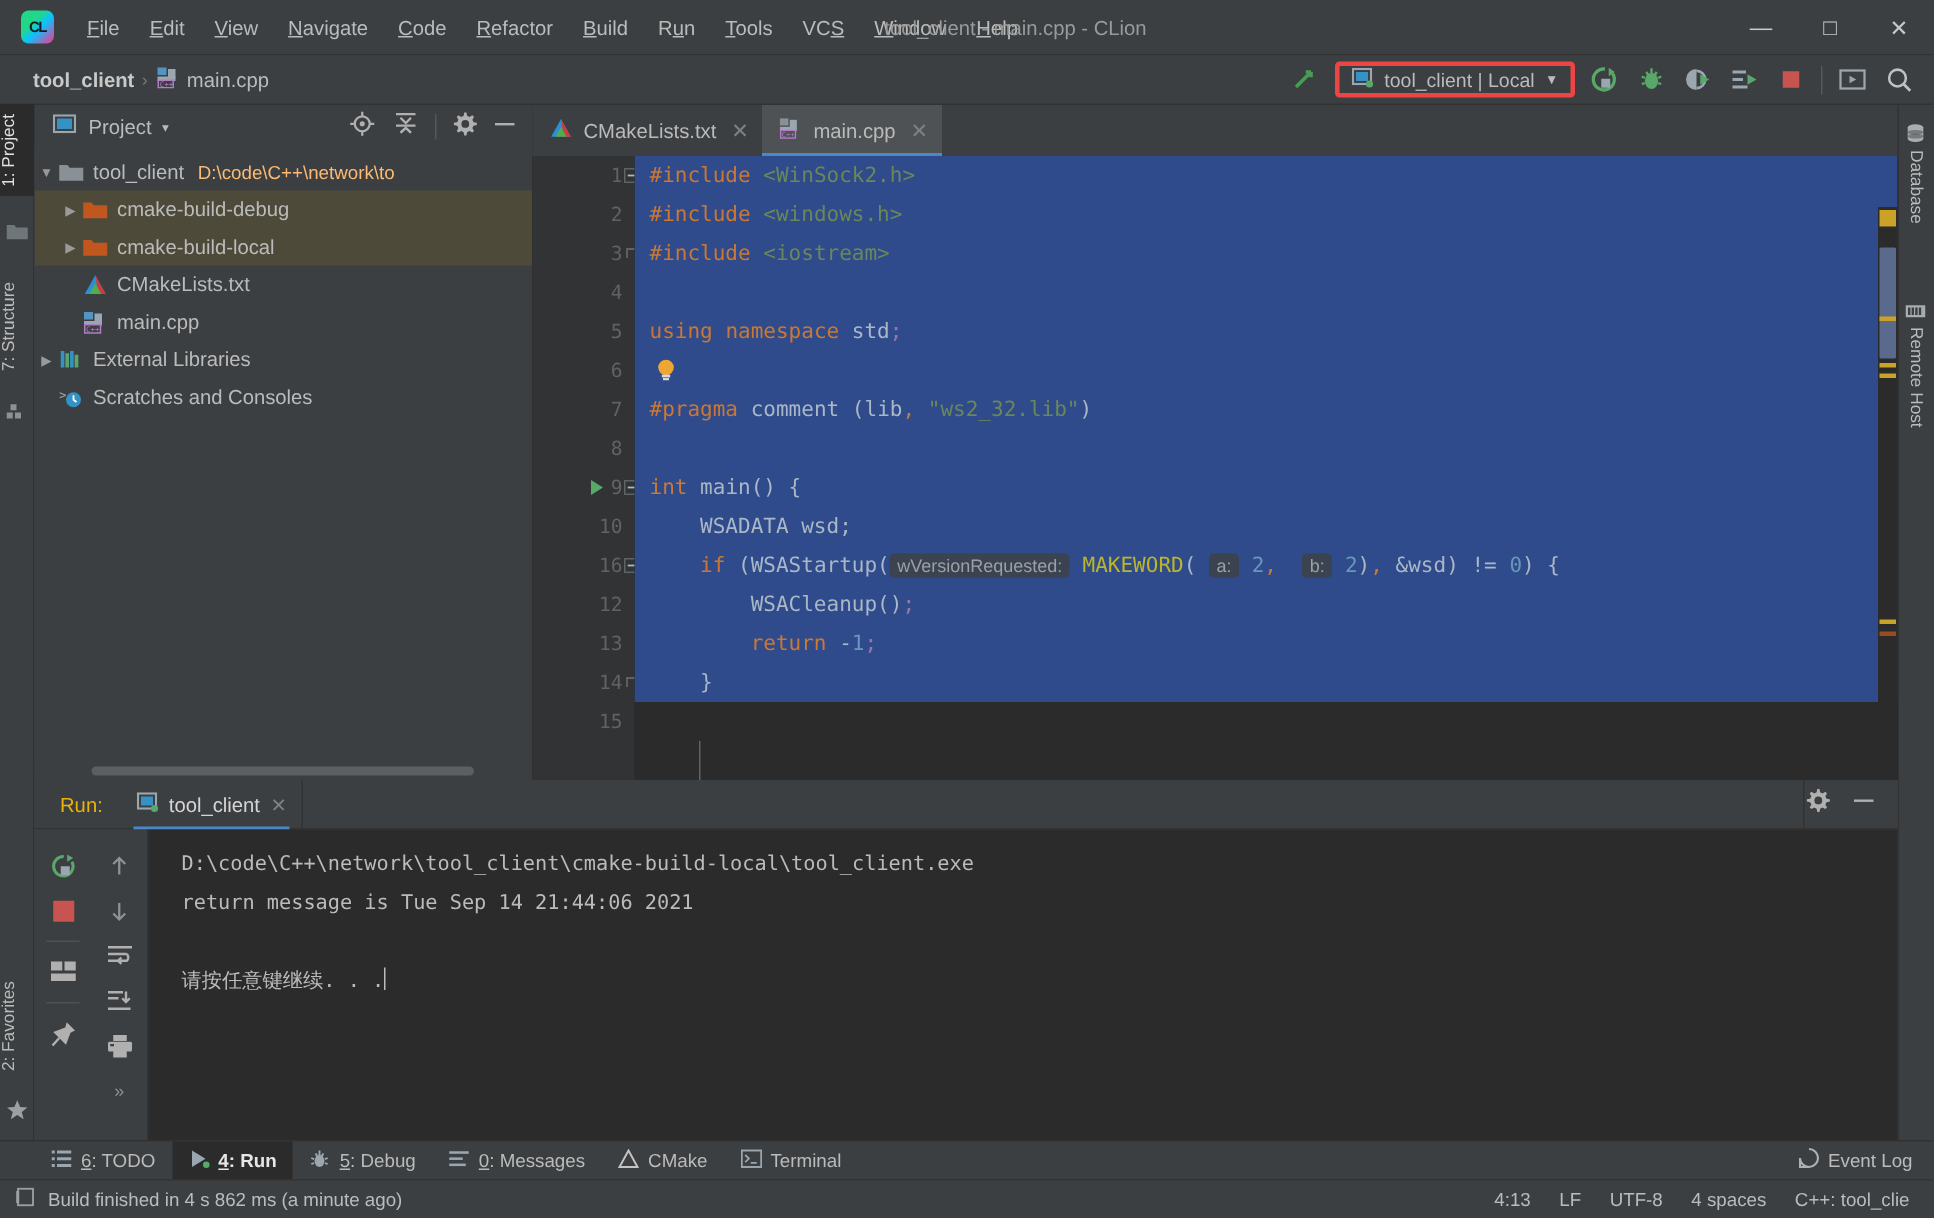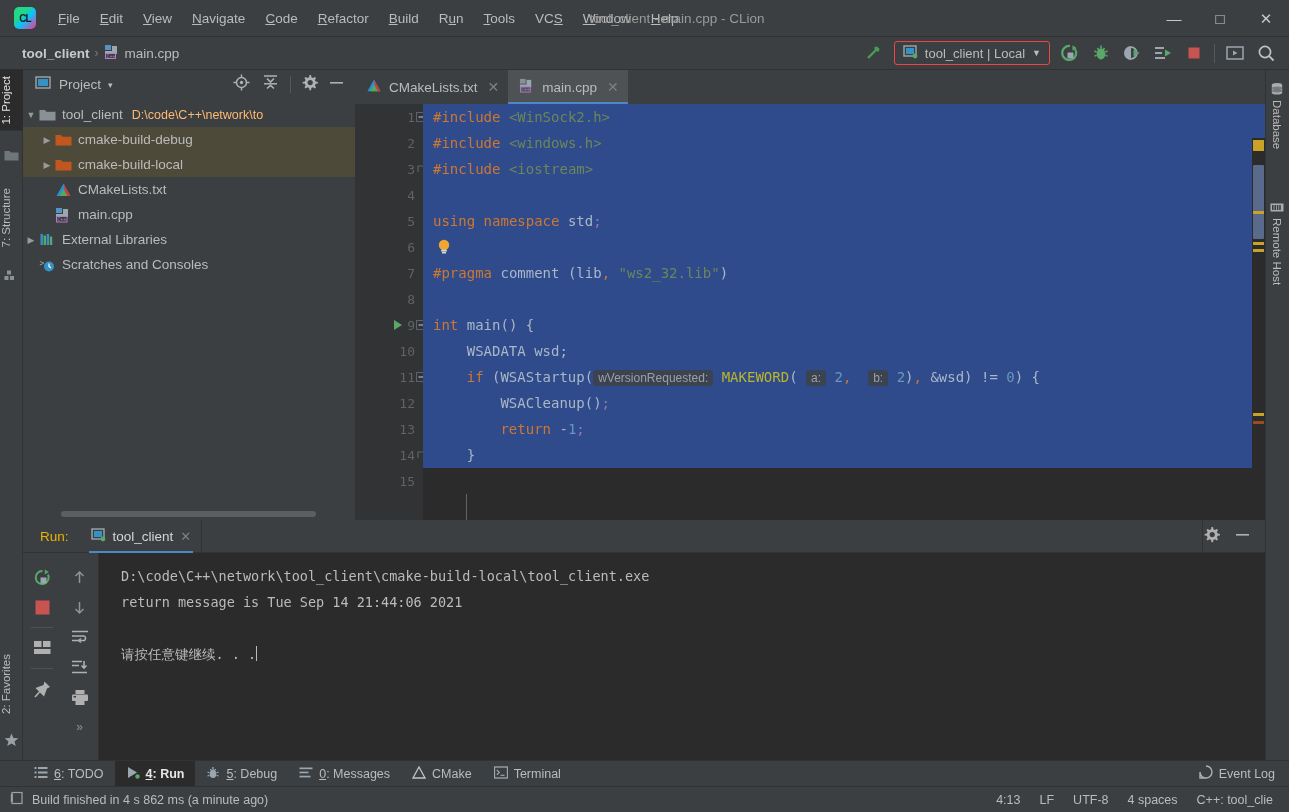--- a/index.html
+++ b/index.html
@@ -42,21 +42,21 @@
     border-bottom:1px solid #323232;
   }
   .crumbs { display:flex; align-items:center; padding-left:22px; gap:5px; font-size:13.5px; }
   .crumb { color:#bbbbbb; display:flex; align-items:center; gap:5px; }
   .crumb.bold { font-weight:bold; color:#c9c9c9; }
   .crumb-sep { color:#7a7a7a; font-size:12px; }
   .tb-right { margin-left:auto; display:flex; align-items:center; gap:9px; padding-right:12px; }
   .tb-ico { width:22px; height:22px; display:flex; align-items:center; justify-content:center; }
   .runcfg {
     display:flex; align-items:center; gap:7px; height:24px; padding:0 8px;
-    border:1px solid #ef4444; border-radius:3px; font-size:13px; color:#bbbbbb;
+    border:3px solid #ef4444; border-radius:3px; font-size:13px; color:#bbbbbb;
   }
   .tb-div { width:1px; height:19px; background:#555858; }
 
   
   .lstrip { position:absolute; left:0; top:70px; width:23px; bottom:52px; background:#3c3f41;
     border-right:1px solid #323232; }
   .vtab { position:absolute; left:0; width:23px; writing-mode:vertical-rl;
     transform:rotate(180deg); font-size:11.5px; color:#bbbbbb; text-align:center;
     padding:6px 0; white-space:nowrap; }
   .vtab.active { background:#2b2b2b; color:#e0e0e0; }
@@ -492,21 +492,21 @@
             <div class="gline">1</div>
             <div class="gline">2</div>
             <div class="gline">3</div>
             <div class="gline">4</div>
             <div class="gline">5</div>
             <div class="gline">6</div>
             <div class="gline">7</div>
             <div class="gline">8</div>
             <div class="gline">9</div>
             <div class="gline">10</div>
-            <div class="gline">11</div>
+            <div class="gline">16</div>
             <div class="gline">12</div>
             <div class="gline">13</div>
             <div class="gline">14</div>
             <div class="gline">15</div>
           </div>
 
         <div style="position:absolute;left:36px;top:208px;width:14px;height:26px;display:flex;align-items:center;justify-content:center">
           <svg width="10" height="12" viewBox="0 0 10 12">
               <path d="M1 1 L9 6 L1 11 Z" fill="#59a869"></path>
             </svg>

